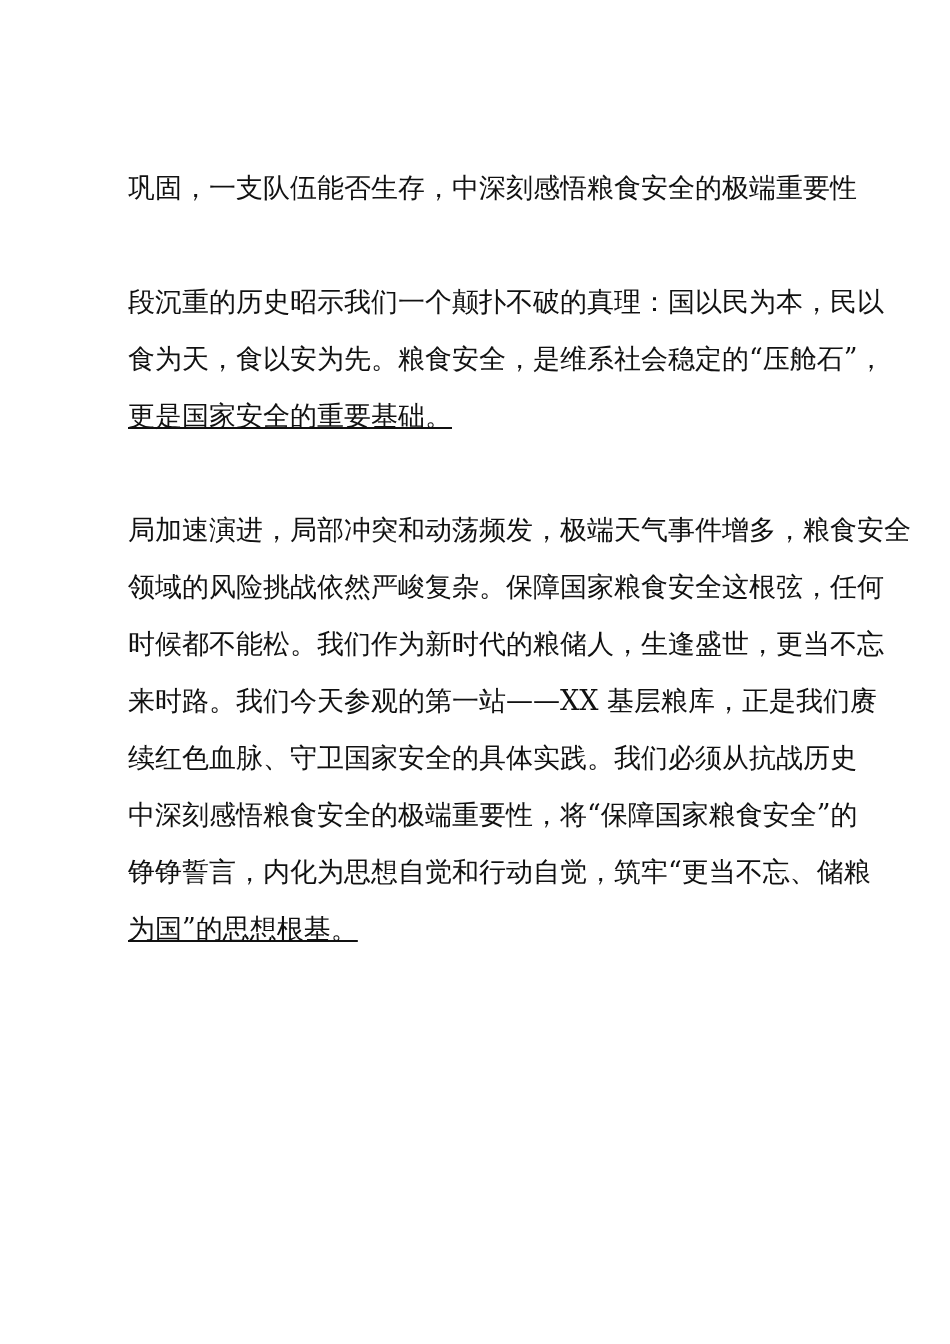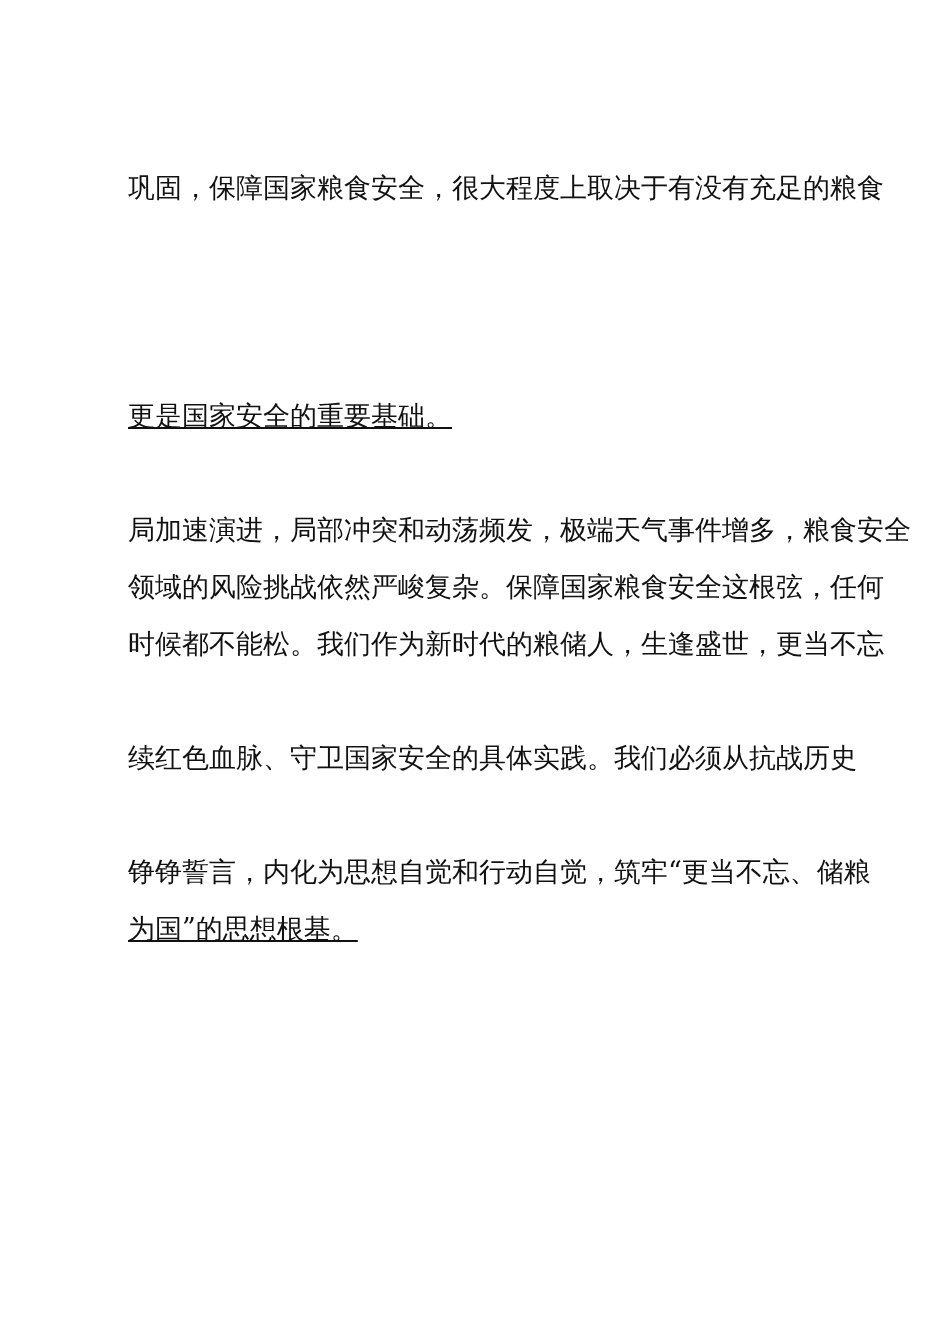--- a/index.html
+++ b/index.html
@@ -13,22 +13,26 @@
     letter-spacing: 0px;
   }
   .indent { left: 157px; width: 675px; }
   .last { text-align-last: left; text-decoration: underline; }
 </style>
 </head>
 <body>
 
 <div class="page">
 
-  <div class="line" style="top:168px">巩固，保障国家粮食安全，很大程度上取决于有没有充足的粮食</div>
+  <div class="line" style="top:168px">巩固，一支队伍能否生存，中深刻感悟粮食安全的极端重要性</div>
+  <div class="line" style="top:282px">段沉重的历史昭示我们一个颠扑不破的真理：国以民为本，民以</div>
+  <div class="line" style="top:339px">食为天，食以安为先。粮食安全，是维系社会稳定的“压舱石”，</div>
   <div class="line last" style="top:396px">更是国家安全的重要基础。</div>
 
   <div class="line" style="top:510px">局加速演进，局部冲突和动荡频发，极端天气事件增多，粮食安全</div>
   <div class="line" style="top:567px">领域的风险挑战依然严峻复杂。保障国家粮食安全这根弦，任何</div>
   <div class="line" style="top:624px">时候都不能松。我们作为新时代的粮储人，生逢盛世，更当不忘</div>
+  <div class="line" style="top:681px">来时路。我们今天参观的第一站——XX 基层粮库，正是我们赓</div>
   <div class="line" style="top:738px">续红色血脉、守卫国家安全的具体实践。我们必须从抗战历史</div>
+  <div class="line" style="top:795px">中深刻感悟粮食安全的极端重要性，将“保障国家粮食安全”的</div>
   <div class="line" style="top:852px">铮铮誓言，内化为思想自觉和行动自觉，筑牢“更当不忘、储粮</div>
   <div class="line last" style="top:909px">为国”的思想根基。</div>
 </div>
 
 </body></html>

